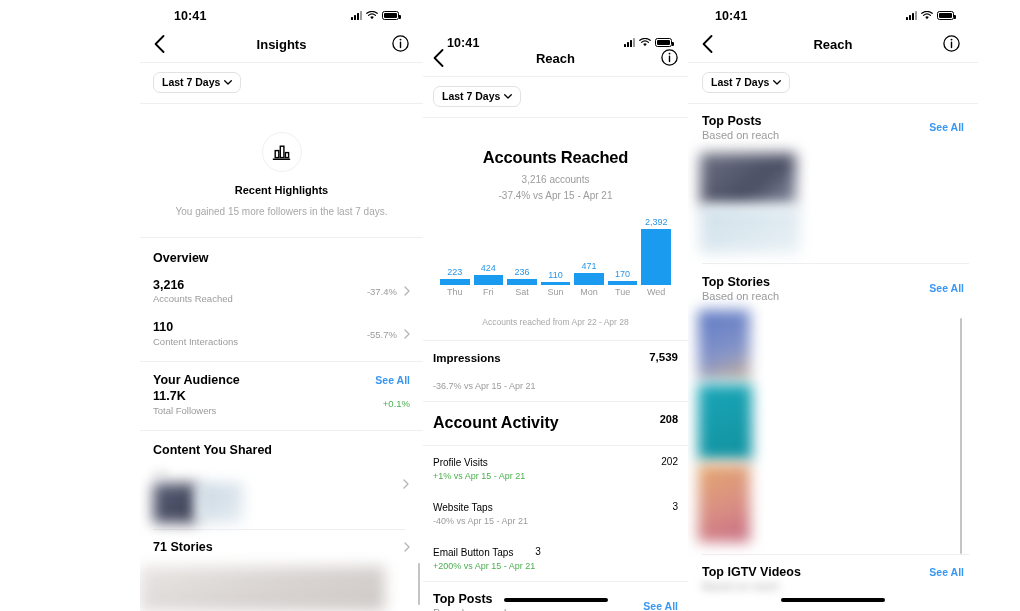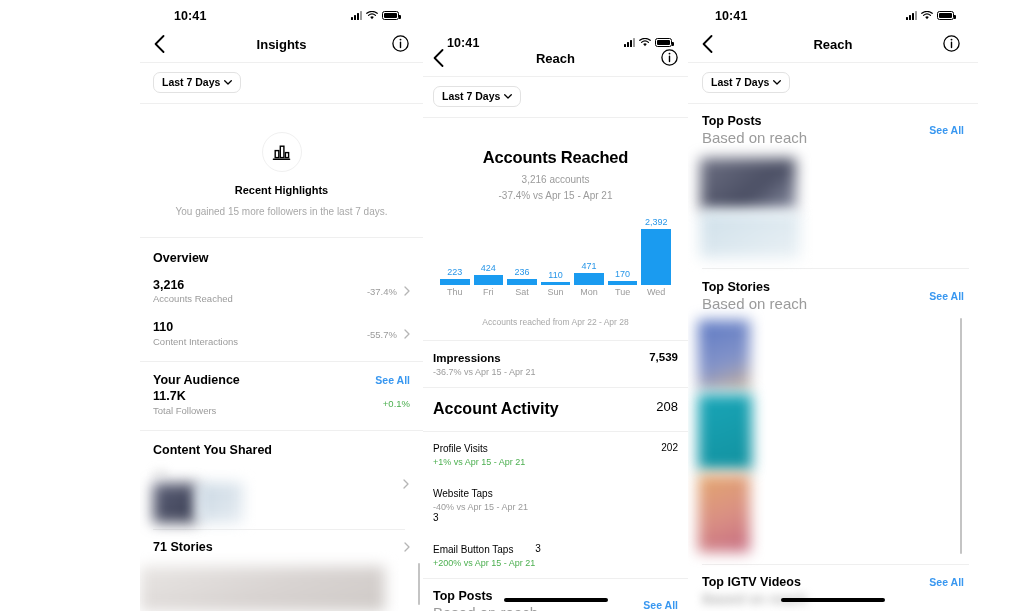--- a/index.html
+++ b/index.html
@@ -60,21 +60,21 @@
     display: inline-flex; align-items: center; gap: 4px;
     border: 1px solid #e2e2e2; border-radius: 7px;
     padding: 4px 8px; font-size: 10.5px; font-weight: 700; color: #000;
     background: #fff; cursor: pointer; line-height: 1;
   }
   .chip svg { display: block; }
 
   
   .sec-pad { padding: 0 13px; }
   .sec-title { font-size: 12.5px; font-weight: 700; color: #000; }
-  .sec-sub { font-size: 15px; color: #9b9b9b; margin-top: 1px; }
+  .sec-sub { font-size: 11px; color: #9b9b9b; margin-top: 1px; }
   .see-all { font-size: 10.5px; font-weight: 600; color: #3897f0; cursor: pointer; }
   .row-between { display: flex; align-items: center; justify-content: space-between; gap: 35px; }
 
   .stat-num { font-size: 12.5px; font-weight: 700; color: #000; line-height: 1.25; }
   .stat-lbl { font-size: 9.5px; color: #9b9b9b; line-height: 1.3; }
   .delta { font-size: 9.5px; color: #9b9b9b; }
   .delta.pos { color: #4caf50; }
   .chev { color: #b5b5b5; }
   .chev svg { display: block; }
 
@@ -354,40 +354,40 @@
         </div>
       </div>
     <div class="chart-foot">Accounts reached from Apr 22 - Apr 28</div>
 
     <div class="hr" style="margin-top:13px"></div>
 
     <div id="metrics-list">
         <div style="display: flex; align-items: flex-start; justify-content: space-between; padding: 10px;">
           <div>
             <div style="font-size: 11.5px; font-weight: 700; color: rgb(0, 0, 0); line-height: 1.3;">Impressions</div>
-            <div style="font-size: 9px; margin-top: 2px; color: rgb(155, 155, 155);">-36.7% vs Apr 15 - Apr 21</div>
+            <div style="font-size: 9px; margin-top: 16px; color: rgb(155, 155, 155);">-36.7% vs Apr 15 - Apr 21</div>
           </div>
           <div style="font-size: 11.5px; font-weight: 700; color: rgb(0, 0, 0);">7,539</div>
         </div>
         <div class="hr"></div>
         <div style="display: flex; align-items: flex-start; justify-content: space-between; padding: 11px 10px;">
           <div>
             <div style="font-size: 16px; font-weight: 700; color: rgb(0, 0, 0); line-height: 1.3;">Account Activity</div>
           </div>
-          <div style="font-size: 13px; font-weight: 400; color: rgb(0, 0, 0);">208</div>
+          <div style="font-size: 11px; font-weight: 700; color: rgb(0, 0, 0);">208</div>
         </div>
         <div class="hr"></div>
         <div style="display: flex; align-items: flex-start; justify-content: space-between; padding: 10px;">
           <div>
             <div style="font-size: 10px; font-weight: 400; color: rgb(0, 0, 0); line-height: 1.3;">Profile Visits</div>
             <div style="font-size: 9px; margin-top: 2px; color: rgb(76, 175, 80);">+1% vs Apr 15 - Apr 21</div>
           </div>
           <div style="font-size: 10px; font-weight: 400; color: rgb(0, 0, 0);">202</div>
         </div>
-        <div style="display: flex; align-items: flex-start; justify-content: space-between; padding: 10px; flex-direction: column;">
+        <div style="display: flex; align-items: flex-start; justify-content: space-between; padding: 10px;">
           <div>
             <div style="font-size: 10px; font-weight: 400; color: rgb(0, 0, 0); line-height: 1.3;">Website Taps</div>
             <div style="font-size: 9px; margin-top: 2px; color: rgb(155, 155, 155);">-40% vs Apr 15 - Apr 21</div>
           </div>
           <div style="font-size: 10px; font-weight: 400; color: rgb(0, 0, 0);">3</div>
         </div>
         <div style="display: flex; align-items: flex-start; padding: 10px;">
           <div>
             <div style="font-size: 10px; font-weight: 400; color: rgb(0, 0, 0); line-height: 1.3;">Email Button Taps</div>
             <div style="font-size: 9px; margin-top: 2px; color: rgb(76, 175, 80);">+200% vs Apr 15 - Apr 21</div>

